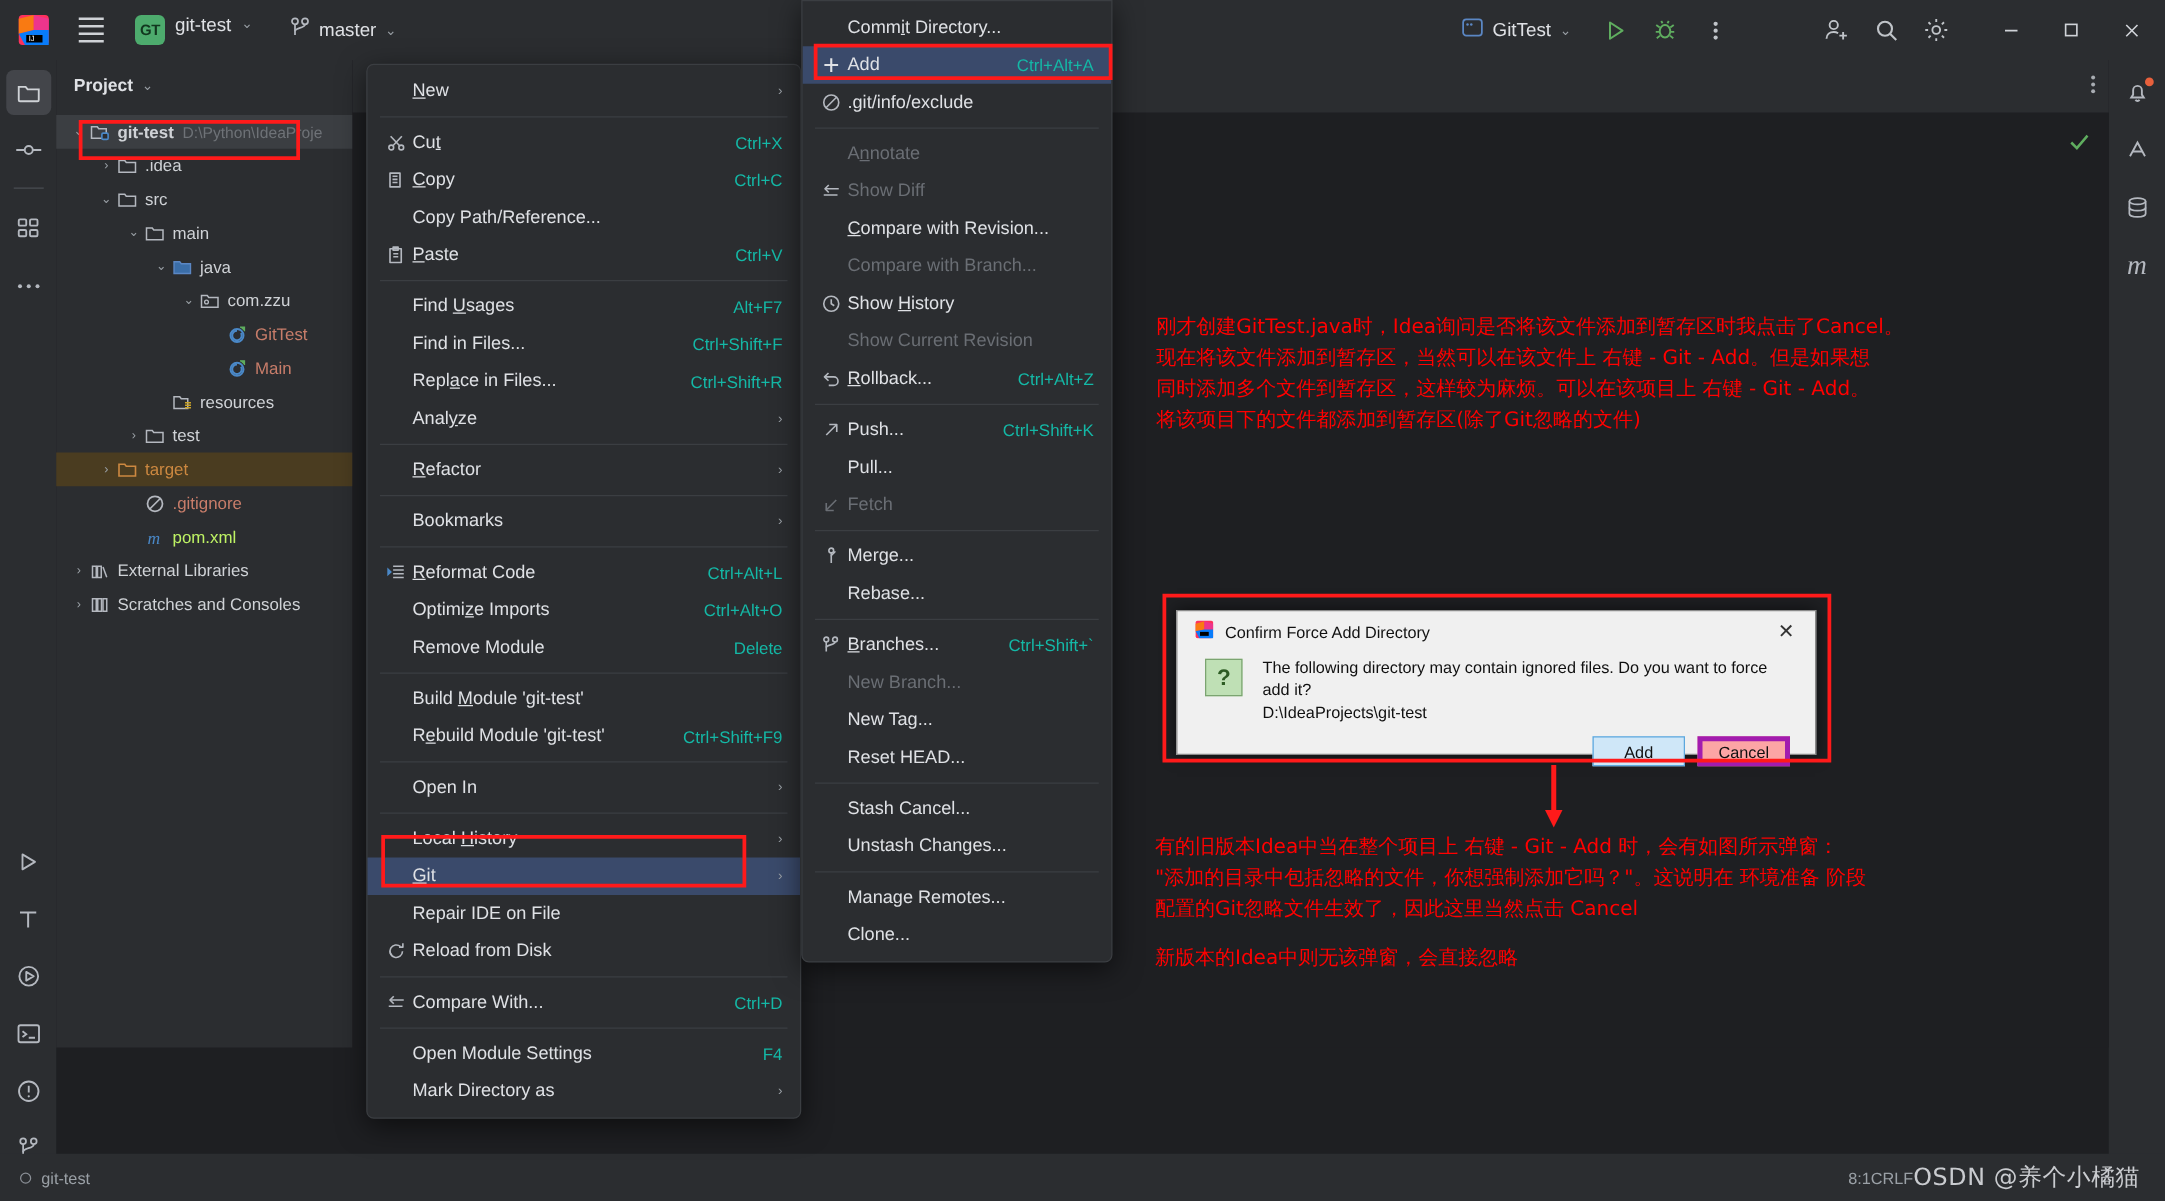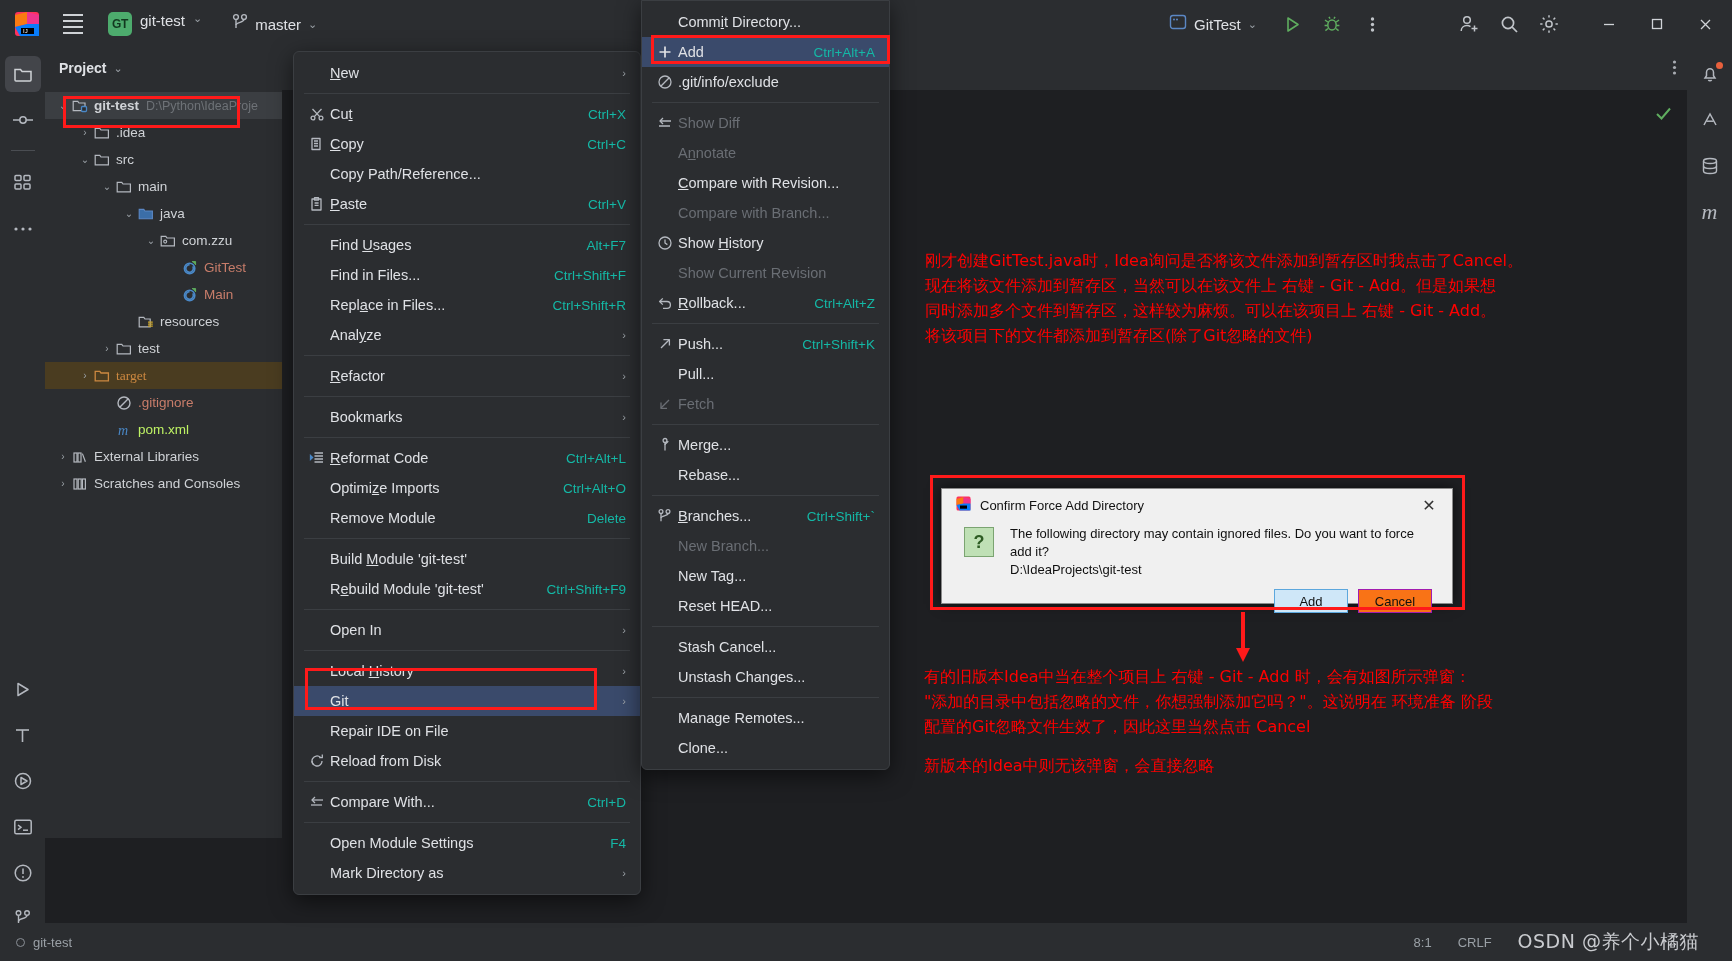--- a/index.html
+++ b/index.html
@@ -63,21 +63,21 @@
   .proj-head { height: 40px; display: flex; align-items: center; padding-left: 14px; gap: 7px; }
   .proj-head .t { font-size: 14px; font-weight: bold; color: #dfe1e5; }
   .tree { padding-top: 4px; font-size: 13.5px; }
   .tnode { height: 27px; display: flex; align-items: center; white-space: nowrap; cursor: pointer; position: relative; }
   .tnode .arrow { width: 16px; text-align: center; color: #9aa0a6; font-size: 10px; flex: none; }
   .tnode .ic { width: 18px; margin-right: 5px; display: flex; align-items: center; justify-content: center; flex: none; }
   .tnode .lbl { color: #cfd2d6; }
   .tnode .sub { color: #6e7277; margin-left: 7px; font-size: 12.5px; }
   .tnode.sel { background: #3b3e42; }
   .tnode.target-hl { background: #4a3c20; }
-  .tnode.target-hl .lbl { color: #cc8840; font-family: Liberation Serif, serif; }
+  .tnode.target-hl .lbl { color: #cc8840; }
 
   
   .editor {
     position: absolute; left: 282px; top: 48px; right: 45px; height: 790px; background: #1e1f22;
   }
   .tabstrip { height: 42px; background: #2b2d30; display: flex; align-items: center; position: relative; }
   .tab { height: 42px; display: flex; align-items: center; gap: 8px; padding: 0 16px; font-size: 13.5px; }
   .tab .tname { color: #5a9e5a; }
   .tabs-more { position: absolute; right: 10px; top: 10px; }
   .code { position: relative; padding-top: 10px; font-family: "DejaVu Sans Mono", "Liberation Mono", monospace; font-size: 15px; }
@@ -129,31 +129,31 @@
   .dlg-title { height: 32px; display: flex; align-items: center; gap: 9px; padding-left: 14px; font-size: 13px; position: relative; }
   .dlg-x { position: absolute; right: 10px; top: 5px; width: 26px; height: 22px; display: flex; align-items: center;
            justify-content: center; color: #333; font-size: 16px; cursor: pointer; }
   .dlg-body { display: flex; gap: 16px; padding: 4px 16px 0 22px; }
   .qmark { width: 30px; height: 30px; background: #bfe0b5; border: 1px solid #7ba471;
            color: #2d5c23; font-weight: bold; font-size: 18px; display: flex; align-items: center;
            justify-content: center; flex: none; margin-top: 2px; }
   .dlg-msg { font-size: 13px; line-height: 18px; color: #101010; }
   .dlg-btns { display: flex; justify-content: flex-end; gap: 10px; padding: 10px 20px 0 0; }
   .dbtn { min-width: 74px; height: 24px; font-size: 13px; display: flex; align-items: center;
-          justify-content: center; background: #f97316; border: 1px solid #a21caf; cursor: pointer; color: #101010;}
+          justify-content: center; background: #fca5a5; border: 4px solid #a21caf; cursor: pointer; color: #101010;}
   .dbtn.def { background: #cfe7f8; border: 1px solid #5ca7dd; }
   .dbtn u { text-decoration: underline; }
 
   
   .statusbar {
     position: absolute; left: 0; bottom: 0; width: 1732px; height: 38px; background: #2b2d30;
     display: flex; align-items: center; font-size: 13px; color: #9aa0a6;
   }
   .sb-left { display: flex; align-items: center; gap: 8px; padding-left: 16px; }
-  .sb-right { margin-left: auto; display: flex; align-items: center; gap: 26px; padding-right: 33px; }
+  .sb-right { margin-left: auto; display: flex; align-items: center; padding-right: 20px; }
   .watermark { color: #d7d9dd; font-size: 19px; opacity: 0.92; letter-spacing: 0.5px;
                font-family: "DejaVu Sans", sans-serif; }
   .sb-dot { width: 9px; height: 9px; border-radius: 50%; border: 1.6px solid #8a8f96; }
 </style>
 </head>
 <body>
 
 <div id="root">
 
   <div class="titlebar">
@@ -743,32 +743,32 @@
         <span class="mic">
           <svg width="16" height="16" viewBox="0 0 16 16" fill="none" stroke="#b4b8bf" stroke-width="1.3" stroke-linejoin="round">
             <circle cx="8" cy="8" r="6"></circle>
             <path d="M3.8 12.2 L12.2 3.8"></path>
           </svg>
         </span>
         <span class="mlabel">.git/info/exclude</span>
       </div>
       <div class="msep"></div>
       <div class="mi dis">
+        <span class="mic"></span>
+        <span class="mlabel">A<u>n</u>notate</span>
+      </div>
+      <div class="mi dis">
         <span class="mic">
           <svg width="16" height="16" viewBox="0 0 16 16" fill="none" stroke="#b4b8bf" stroke-width="1.3" stroke-linejoin="round">
             <path d="M14 6 H3.2"></path>
             <path d="M6 3 L3 6 L6 9"></path>
             <path d="M2 11 H13"></path>
           </svg>
         </span>
         <span class="mlabel">Show Diff</span>
-      </div>
-      <div class="mi dis">
-        <span class="mic"></span>
-        <span class="mlabel">A<u>n</u>notate</span>
       </div>
       <div class="mi">
         <span class="mic"></span>
         <span class="mlabel"><u>C</u>ompare with Revision...</span>
       </div>
       <div class="mi dis">
         <span class="mic"></span>
         <span class="mlabel">Compare with Branch...</span>
       </div>
       <div class="mi">

